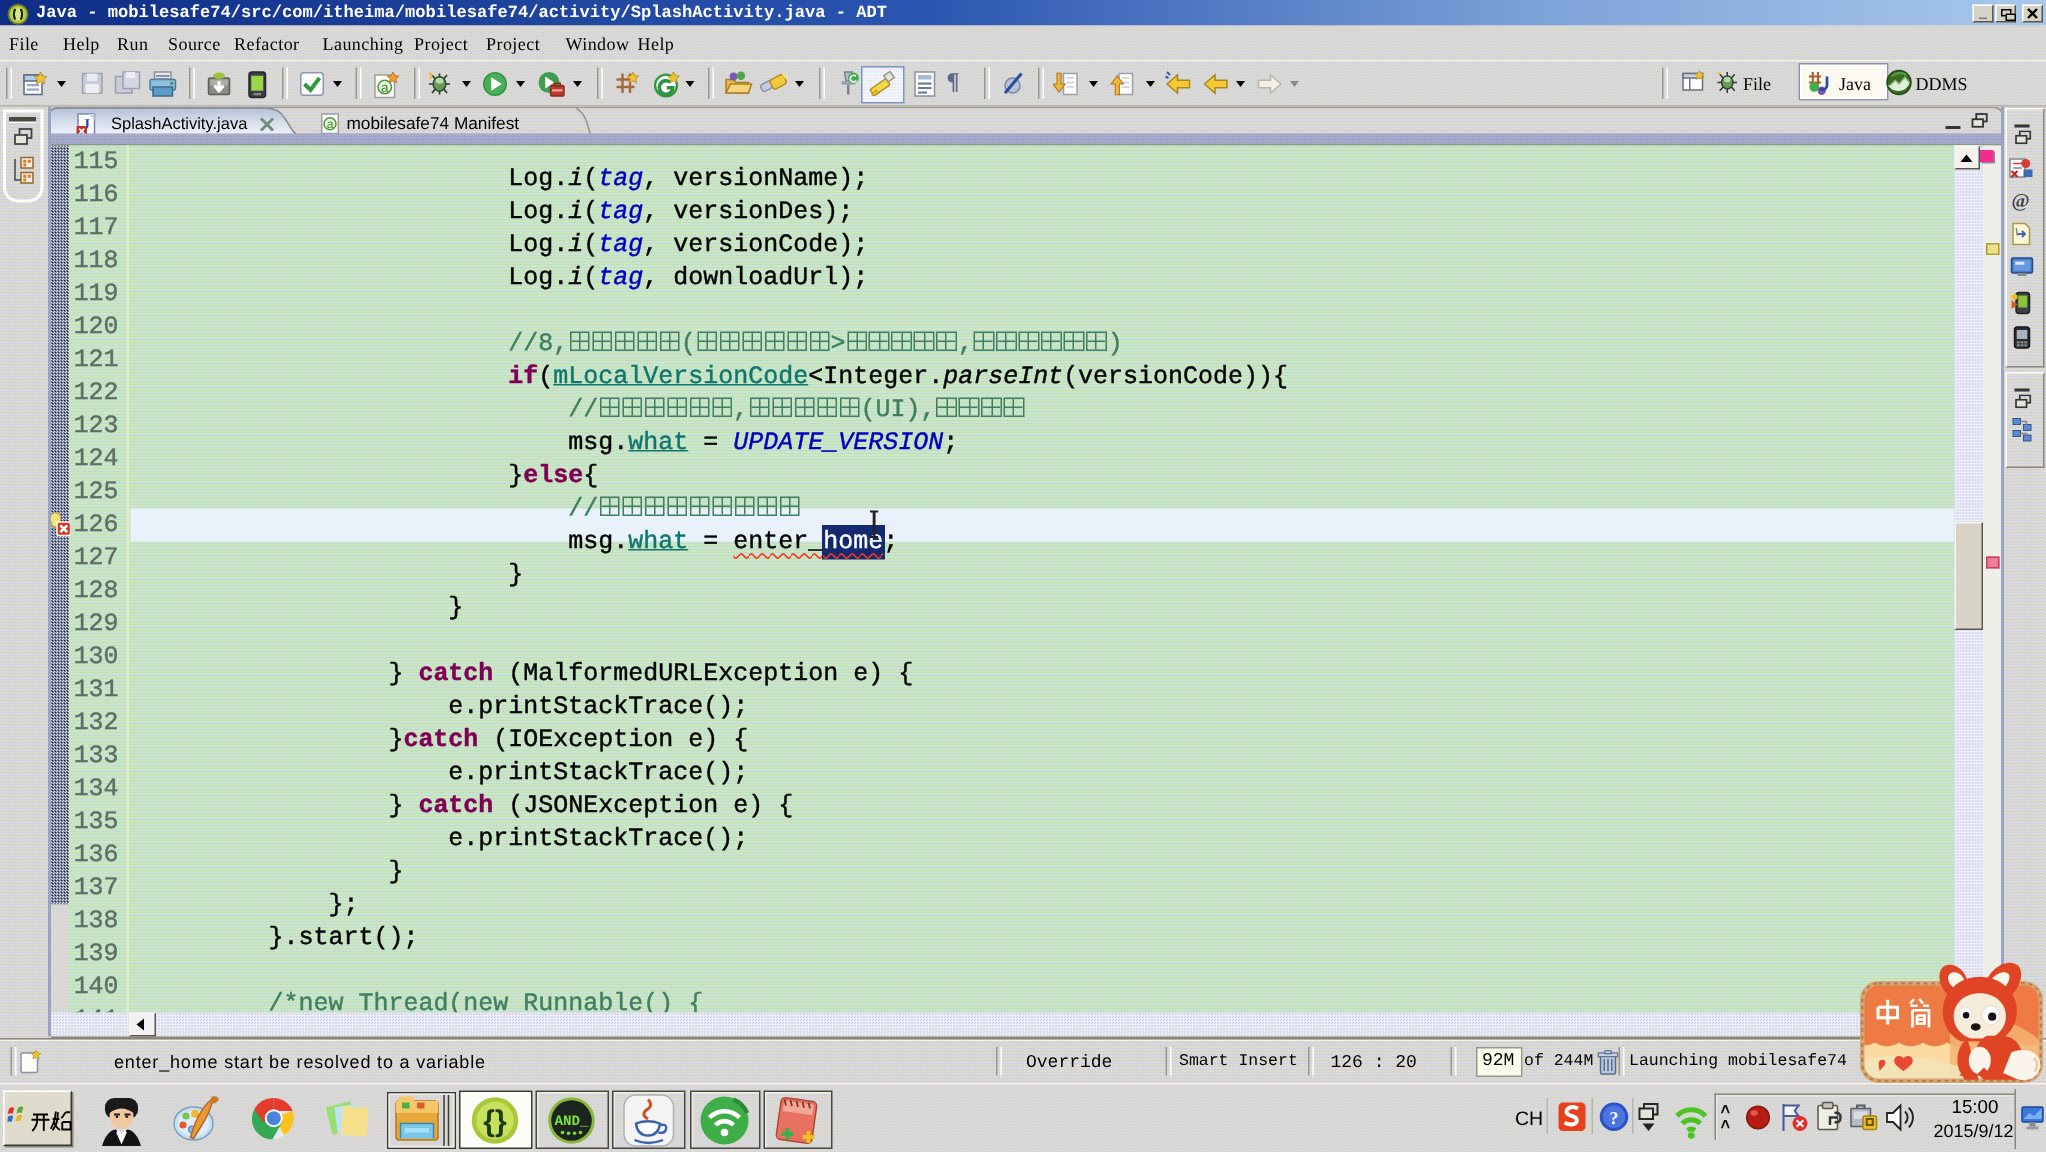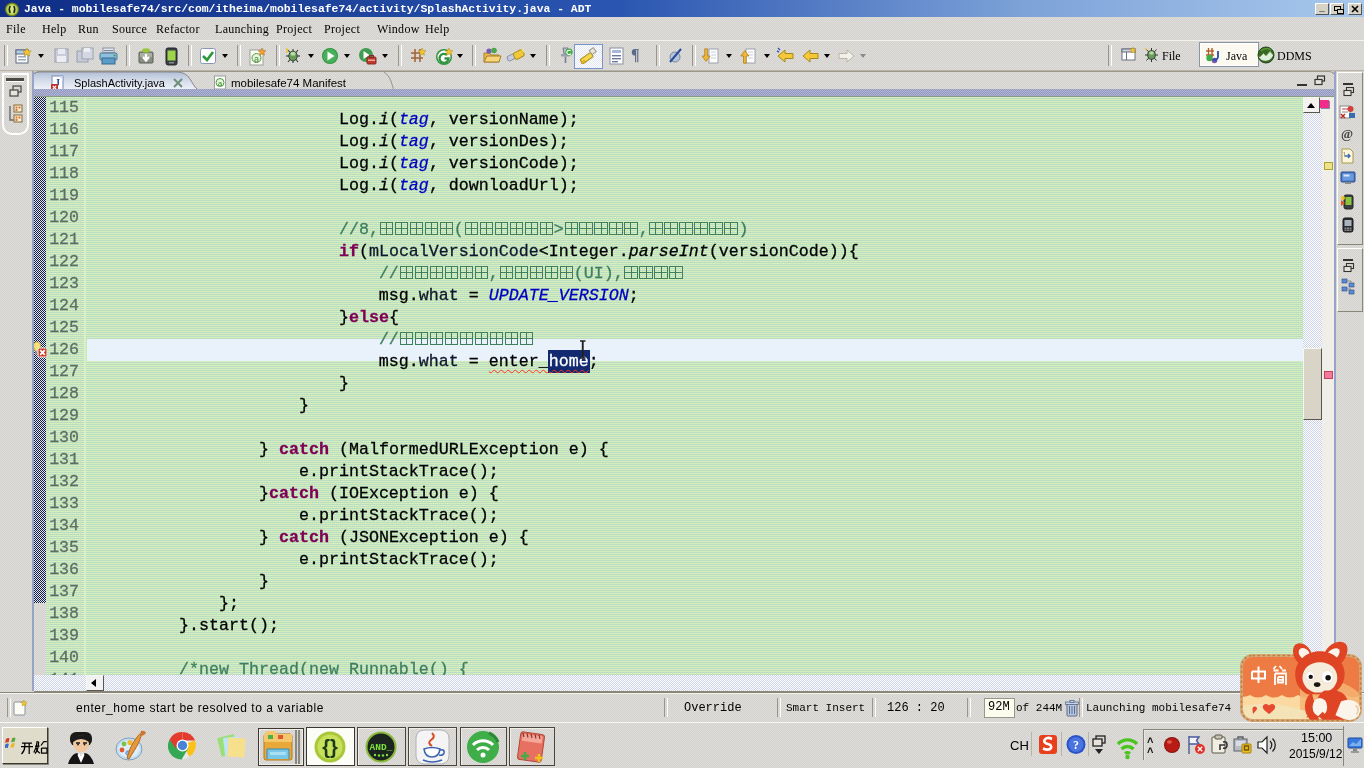--- a/index.html
+++ b/index.html
@@ -25,21 +25,21 @@
 .tabtext{font:11.5px/14px "Liberation Sans",sans-serif;color:#000;}
 #navband{left:33px;top:89px;width:1302px;height:7px;border-bottom:1px solid #8a9a8a;box-sizing:content-box;}
 #markerbar{left:34px;top:97px;width:12px;height:506px;}
 #gutternums{left:46px;top:97px;width:33px;text-align:right;font:16.6px/22px "Liberation Mono",monospace;color:#5e6e64;white-space:pre;-webkit-text-stroke:.28px;}
 #gutline{left:84px;top:97px;width:2px;height:578px;background:#dceec6;}
 #codewrap{left:86px;top:97px;width:1217px;height:578px;overflow:hidden;}
 #curline{left:87px;top:339px;width:1216px;height:22px;background:#e9f1fb;}
 #code{position:absolute;-webkit-text-stroke:.28px;left:1px;top:0;margin:12px;font:16.6667px/22px "Liberation Mono",monospace;color:#000;white-space:pre;}
 #code b{font-weight:bold;color:#7f0055;}
 #code .c{color:#3f7f5f;}
-#code .f{color:#0f172a;}
+#code .f{color:#0f766e;text-decoration:underline;}
 #code .sf{color:#0000c0;font-style:italic;}
 #code .sm{font-style:italic;}
 .k{display:inline-block;width:13.4px;height:13.4px;margin:0 0.8px;vertical-align:-1.2px;border:1.3px solid currentColor;box-sizing:border-box;background:linear-gradient(currentColor 0 0) 50% 50%/100% 1.3px no-repeat,linear-gradient(currentColor 0 0) 50% 50%/1.3px 100% no-repeat;}
 #code .sq{text-decoration:underline wavy #ff321e 1px;text-decoration-skip-ink:none;text-underline-offset:3px;}
 #code .sel{background:#132a70;color:#fff;padding:2px 1px;margin:0 -1px;}
 #vscroll{left:1303px;top:97px;width:19px;height:578px;}
 .sbtn{background:#d8d4c8;border:1px solid;border-color:#f8f6f0 #5a564e #5a564e #f8f6f0;box-sizing:border-box;}
 #ruler{left:1322px;top:97px;width:13px;height:578px;background:#f0eee8;}
 #hscroll{left:34px;top:675px;width:1269px;height:16px;}
 #statusbar{left:0;top:693px;width:1364px;height:29px;border-top:1px solid #f6f4ee;box-sizing:border-box;}

